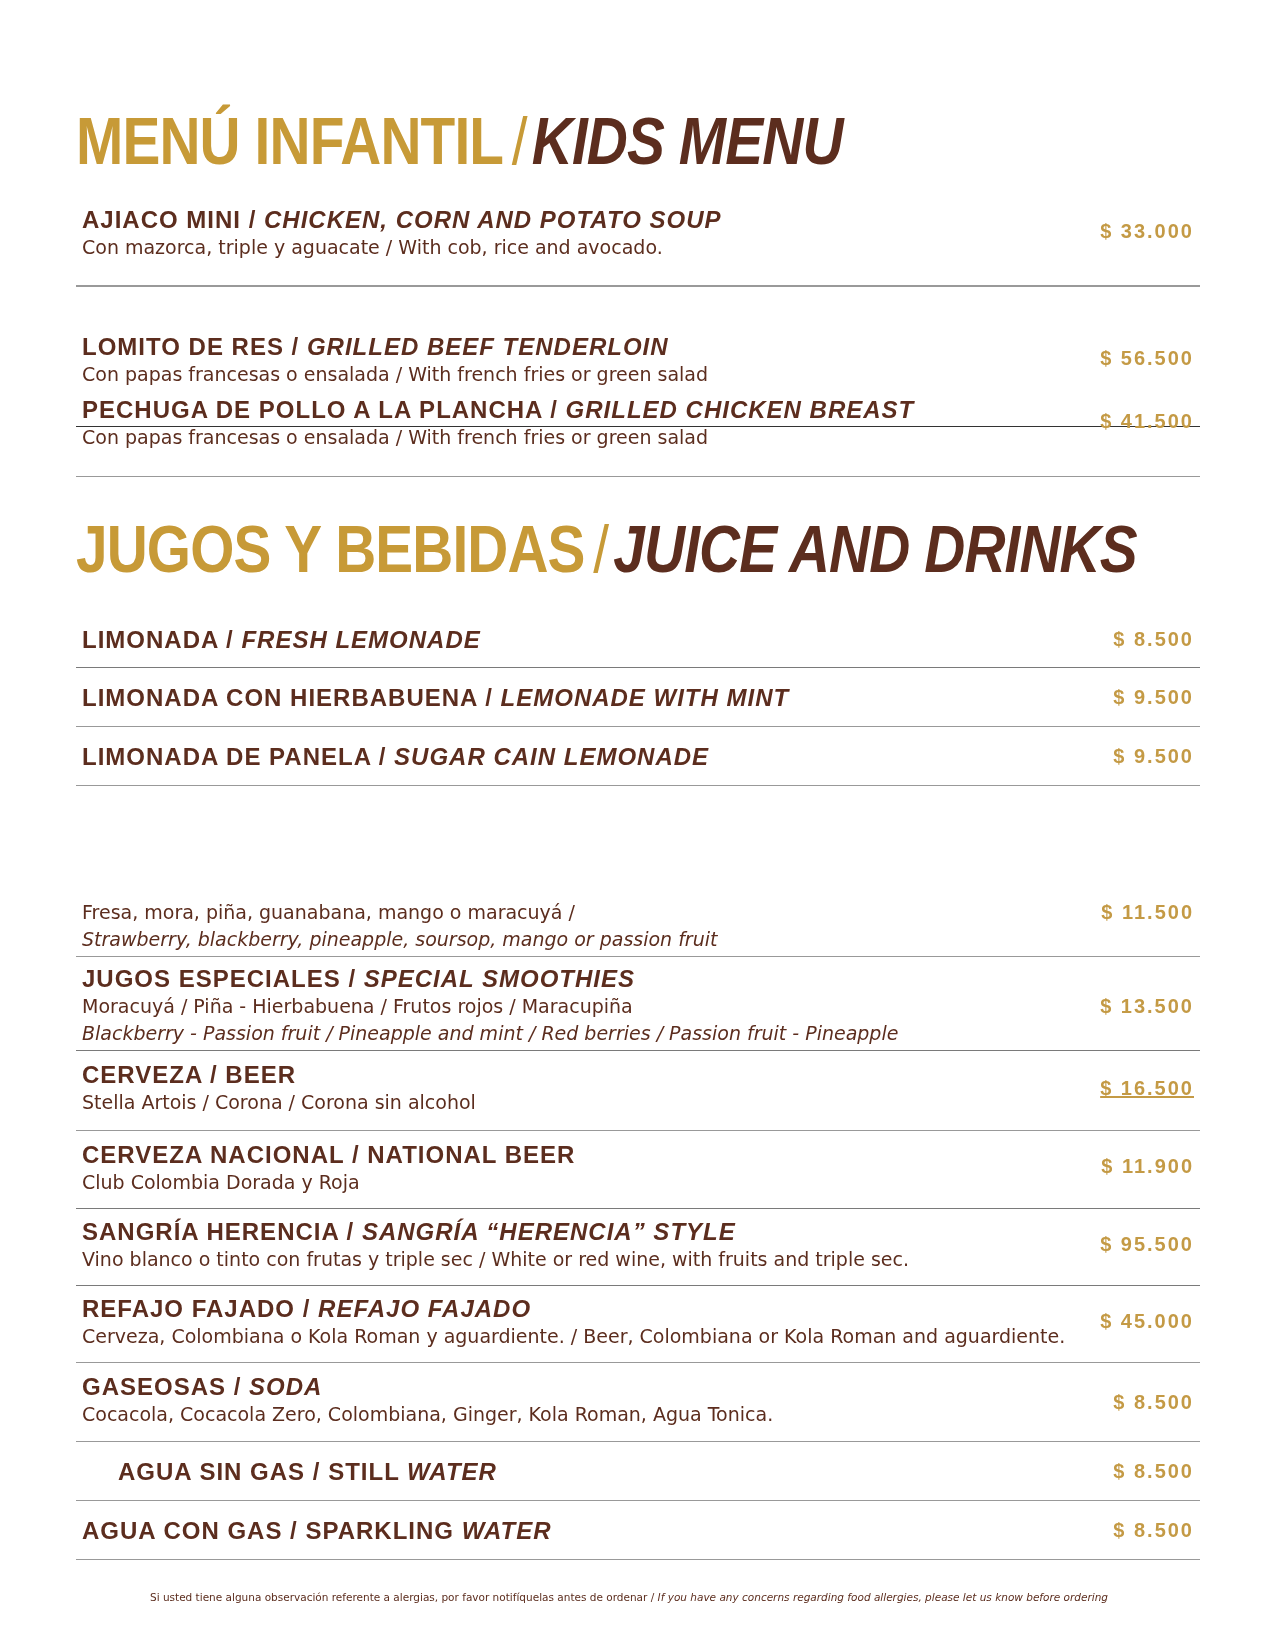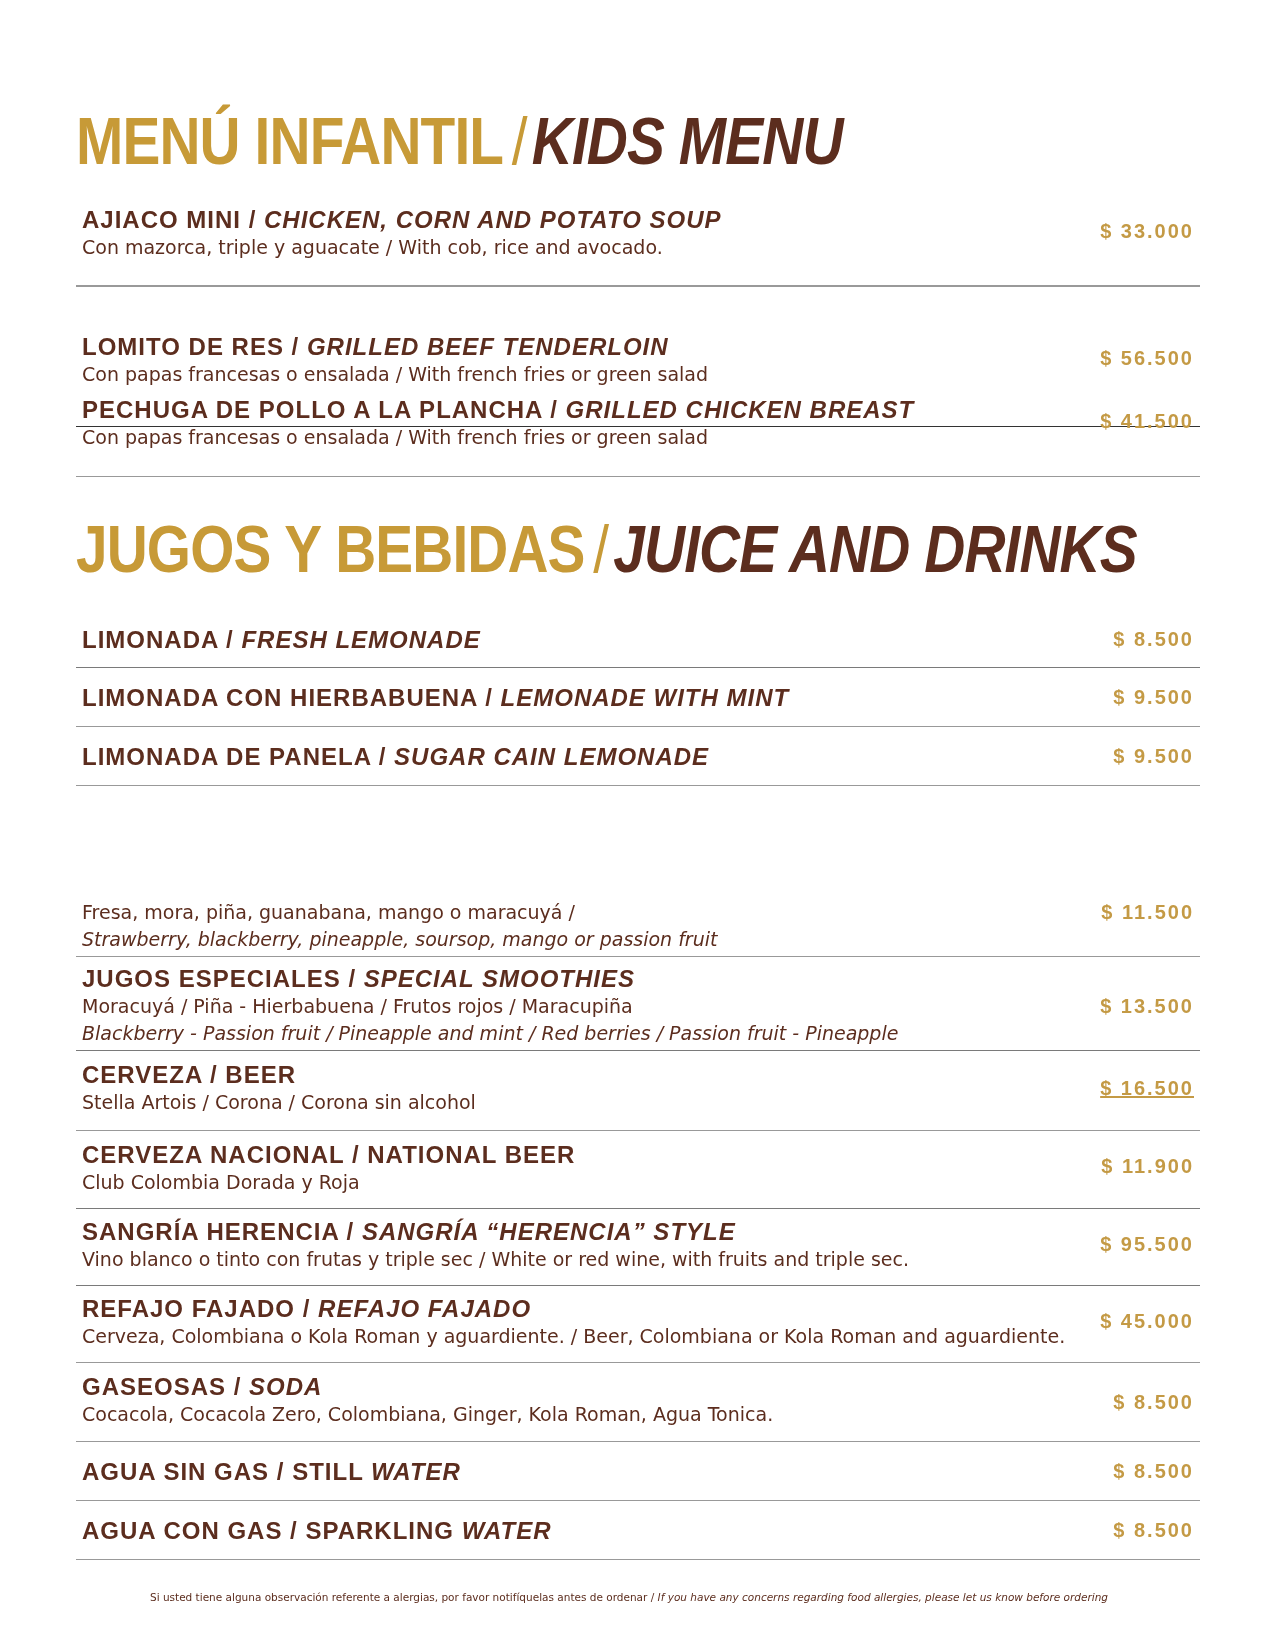--- a/index.html
+++ b/index.html
@@ -128,21 +128,21 @@
   </div>
 
   <div class="item" style="top:1363px;height:79px;">
     <div class="name" style="top:10px;"><span>GASEOSAS / </span><span class="en">SODA</span></div>
     <div class="desc" style="top:40px;">Cocacola, Cocacola Zero, Colombiana, Ginger, Kola Roman, Agua Tonica.</div>
     <div class="price" style="top:28px;">$ 8.500</div>
     <div class="rule" style="background:#999;"></div>
   </div>
 
   <div class="item" style="top:1442px;height:59px;">
-    <div class="name" style="top:16px;"><span>AGUA SIN GAS / STILL </span><span class="en">WATER</span></div>
+    <div class="name" style="top:16px;margin-left:36px;"><span>AGUA SIN GAS / STILL </span><span class="en">WATER</span></div>
     <div class="price" style="top:18px;">$ 8.500</div>
     <div class="rule" style="background:#999;"></div>
   </div>
 
   <div class="item" style="top:1501px;height:59px;">
     <div class="name" style="top:16px;"><span>AGUA CON GAS / SPARKLING </span><span class="en">WATER</span></div>
     <div class="price" style="top:18px;">$ 8.500</div>
     <div class="rule" style="background:#999;"></div>
   </div>
 

